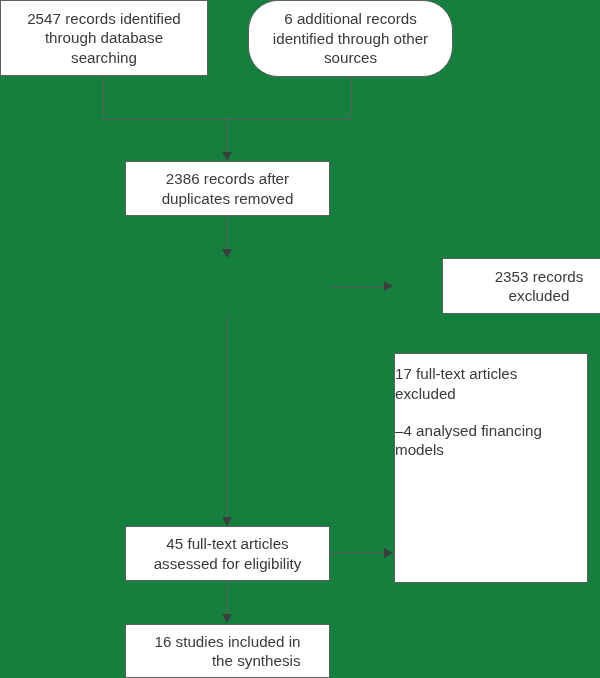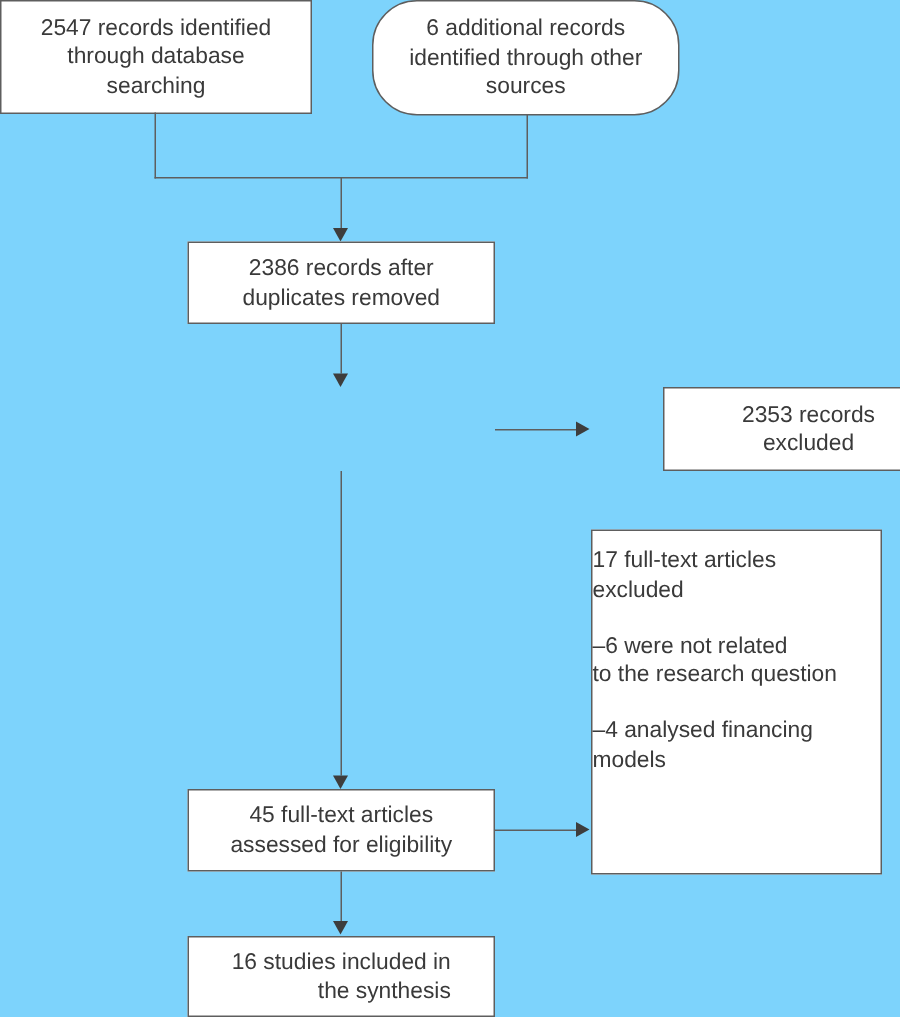--- a/index.html
+++ b/index.html
@@ -5,21 +5,21 @@
 <style>
   html, body {
     margin: 0;
     padding: 0;
     background: #ffffff;
   }
   #diagram {
     position: relative;
     width: 600px;
     height: 678px;
-    background: #7dd3fc;
+    background: #15803d;
     overflow: hidden;
     font-family: "Liberation Sans", "DejaVu Sans", sans-serif;
   }
   .box {
     position: absolute;
     box-sizing: border-box;
     border: 1.4px solid #5e5e5e;
     background: #ffffff;
     color: #3a3a3a;
     font-size: 15.2px;
@@ -123,22 +123,20 @@
 excluded</span>
   </div>
 
   <div class="vline" style="left:227px; top:314px; height:203px;"></div>
   <div class="arrow-down" style="left:221.5px; top:517px;"></div>
 
   <div class="box left-align" style="left:394px; top:353px; width:194px; height:230px;">
     <span class="excl-list">
       <span class="excl-item">17 full-text articles
 excluded</span>
-      <span class="excl-item">–6 were not related
-to the research question</span>
       <span class="excl-item">–4 analysed financing
 models</span>
     </span>
   </div>
 
   <div class="box" style="left:125px; top:526px; width:205px; height:55px;">
     <span class="txt">45 full-text articles
 assessed for eligibility</span>
   </div>
 

